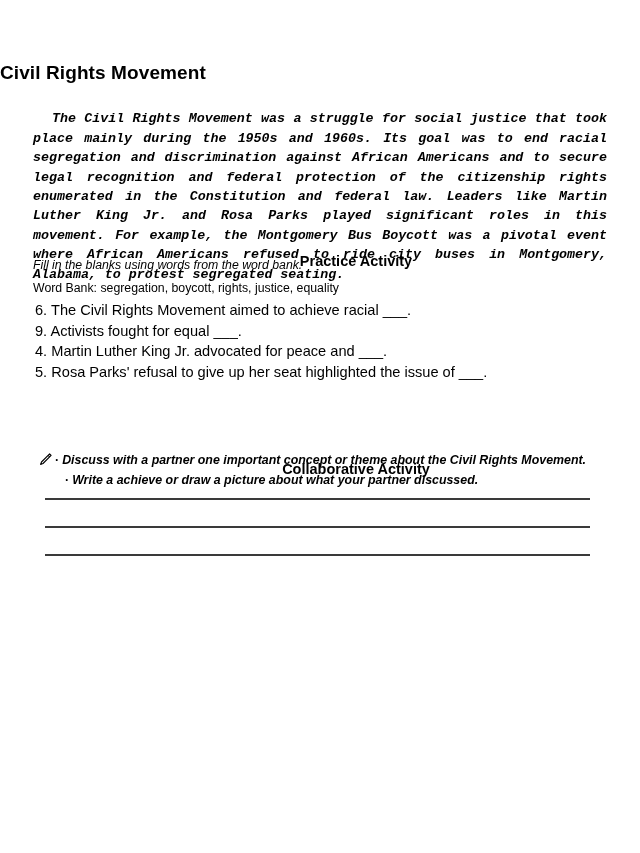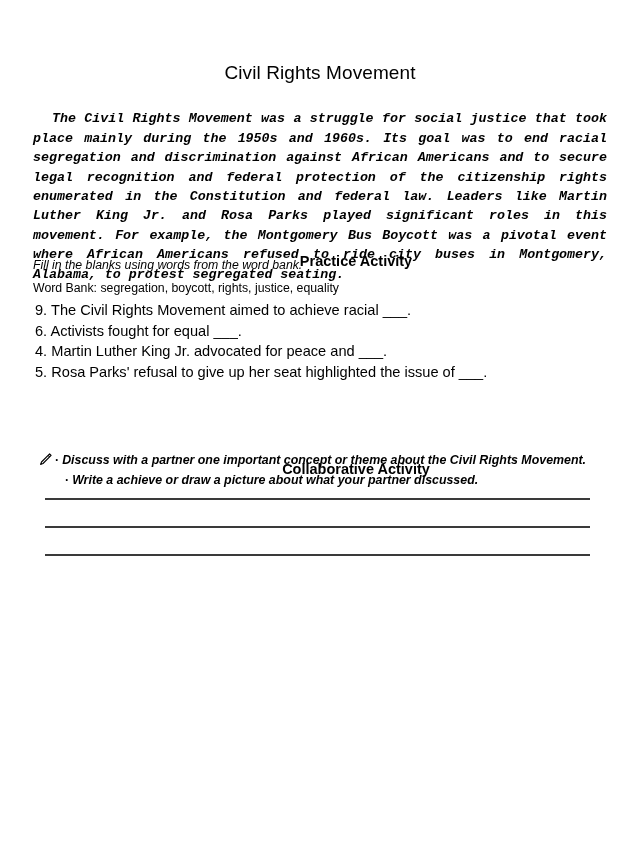--- a/index.html
+++ b/index.html
@@ -21,23 +21,22 @@
     height: 853px;
     background: #ffffff;
   }
 
   
   .doc-title {
     position: absolute;
     left: 0;
     top: 48px;
     width: 640px;
-    text-align: center;
     font-size: 19px;
-    font-weight: normal;
+    font-weight: bold;
     letter-spacing: 0.1px;
     line-height: 24px;
   }
 
   
   .intro-paragraph {
     position: absolute;
     left: 33px;
     top: 96px;
     width: 574px;
@@ -156,22 +155,22 @@
 
   <p class="intro-paragraph">The Civil Rights Movement was a struggle for social justice that took place mainly during the 1950s and 1960s. Its goal was to end racial segregation and discrimination against African Americans and to secure legal recognition and federal protection of the citizenship rights enumerated in the Constitution and federal law. Leaders like Martin Luther King Jr. and Rosa Parks played significant roles in this movement. For example, the Montgomery Bus Boycott was a pivotal event where African Americans refused to ride city buses in Montgomery, Alabama, to protest segregated seating.</p>
 
   <h2 class="section-heading" id="practice-heading">Practice Activity</h2>
 
   <div class="instruction-line">Fill in the blanks using words from the word bank.</div>
 
   <div class="word-bank-line">Word Bank: segregation, boycott, rights, justice, equality</div>
 
   <ul class="question-list">
-    <li class="question-item">9. The Civil Rights Movement aimed to achieve racial ___.</li>
-    <li class="question-item">6. Activists fought for equal ___.</li>
+    <li class="question-item">6. The Civil Rights Movement aimed to achieve racial ___.</li>
+    <li class="question-item">9. Activists fought for equal ___.</li>
     <li class="question-item">4. Martin Luther King Jr. advocated for peace and ___.</li>
     <li class="question-item">5. Rosa Parks' refusal to give up her seat highlighted the issue of ___.</li>
   </ul>
 
   <h2 class="section-heading" id="collab-heading">Collaborative Activity</h2>
 
   <div class="collab-block">
 
     <div class="collab-row first">
       <span class="pencil-icon">

